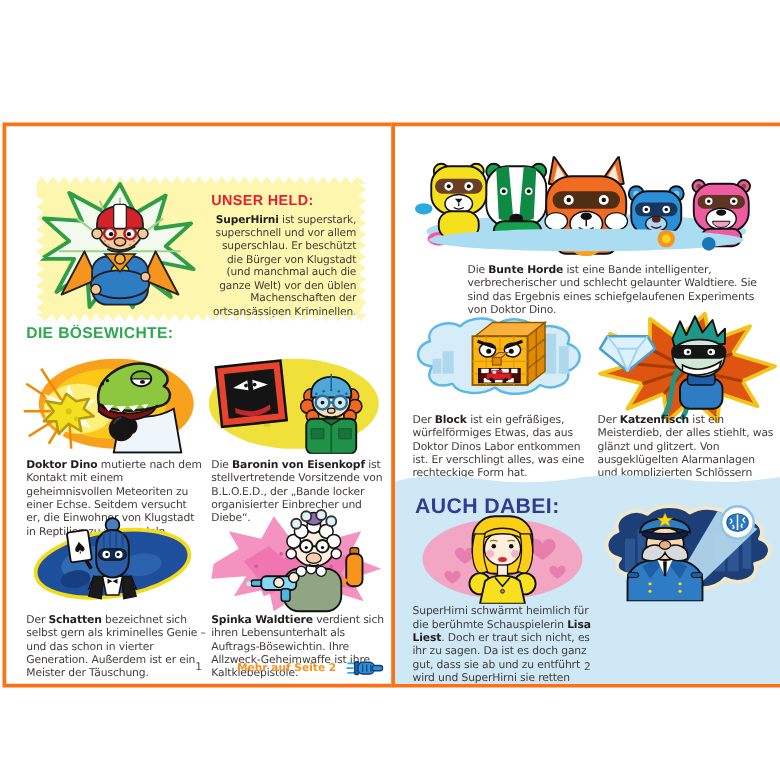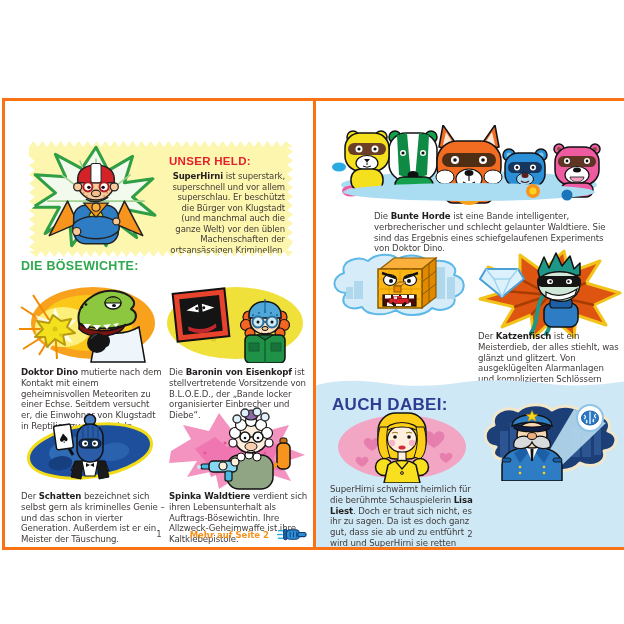--- a/index.html
+++ b/index.html
@@ -472,20 +472,21 @@
         <g stroke="#9ed4f0" stroke-width="1.5">
           <line x1="12" y1="20" x2="20" y2="30"></line>
             <line x1="44" y1="20" x2="36" y2="30"></line>
           <line x1="20" y1="30" x2="36" y2="30"></line>
             <line x1="20" y1="30" x2="28" y2="48"></line>
             <line x1="36" y1="30" x2="28" y2="48"></line>
         </g>
       </svg>
     </div>
 
+    <p class="cap" style="left:14px;top:230px;width:142px;"><span>Der </span><b>Block</b><span> ist ein gefräßiges, würfelförmiges Etwas, das aus Doktor Dinos Labor entkommen ist. Er verschlingt alles, was eine rechteckige Form hat.</span></p>
     <p class="cap" style="left:162px;top:230px;width:144px;"><span>Der </span><b>Katzenfisch</b><span> ist ein Meisterdieb, der alles stiehlt, was glänzt und glitzert. Von ausgeklügelten Alarmanlagen und komplizierten Schlössern lässt er sich nicht abschrecken.</span></p>
 
     <div class="also-wave">
       <svg viewBox="0 0 309 12" preserveAspectRatio="none">
           <path d="M0,9 C20,3 45,3 70,7 C95,11 120,10 145,6 C170,2 200,3 230,7 C260,11 285,9 309,5 L309,12 L0,12 Z" fill="#cfe8f6"></path>
         </svg>
     </div>
     <div class="also-bg"></div>
 
     <h3 class="h-blue" style="left:16px;top:294px;">AUCH DABEI:</h3>

